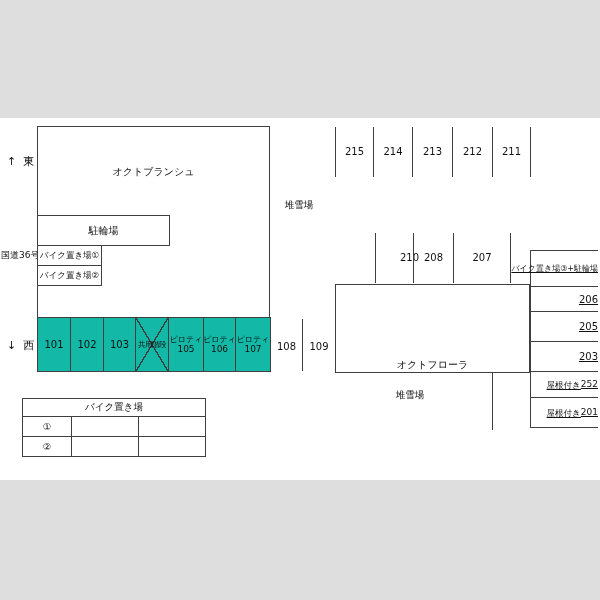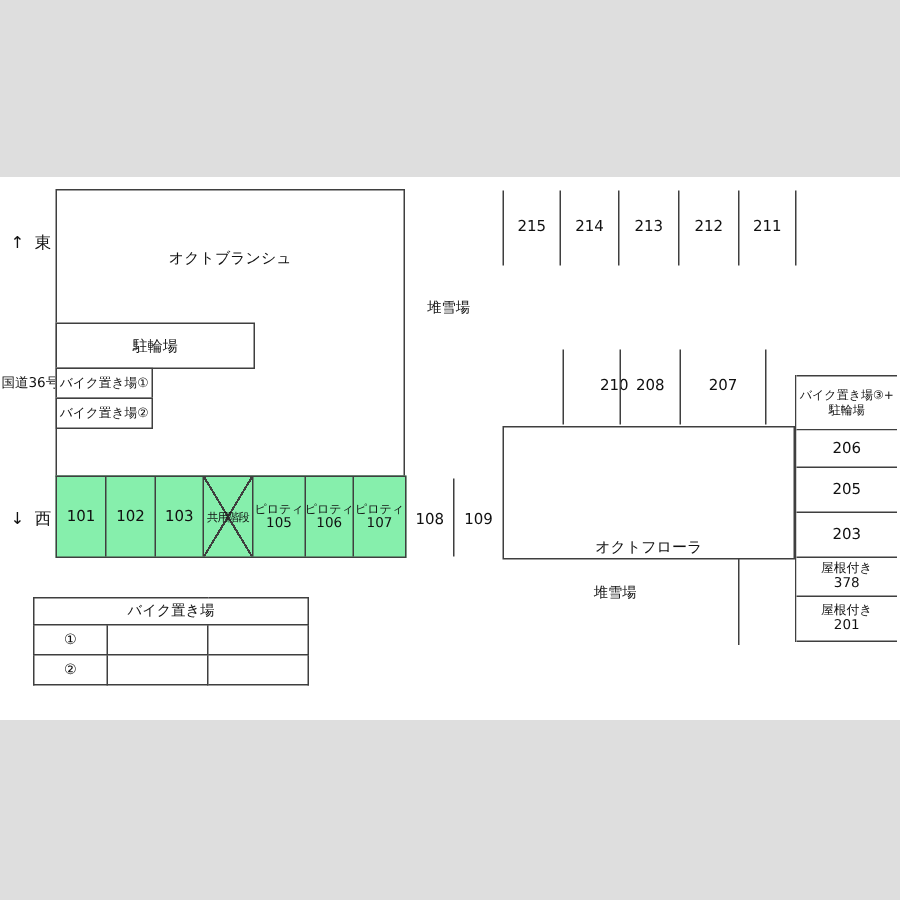--- a/index.html
+++ b/index.html
@@ -20,36 +20,36 @@
   .compass{font-size:11px;}
   .road{font-size:9px;}
   
   .bname{font-size:10px;text-align:center;width:100%;display:block;}
   
   .prow{position:absolute;display:flex;box-sizing:border-box;}
   .pcell{box-sizing:border-box;border-left:1px solid var(--line);line-height:50px;
          text-align:center;font-size:10px;}
   .pcell:last-child{border-right:1px solid var(--line);}
   
-  .brow{position:absolute;display:flex;box-sizing:border-box;border:1px solid var(--line);background:#86efac;}
+  .brow{position:absolute;display:flex;box-sizing:border-box;border:1px solid var(--line);background:#14b8a6;}
   .bcell{box-sizing:border-box;border-right:1px solid var(--line);display:flex;flex-direction:column;
          justify-content:center;align-items:center;font-size:10px;}
   .bcell:last-child{border-right:none;}
   .sub{font-size:8px;line-height:9px;white-space:nowrap;}
   .subnum{font-size:9px;line-height:11px;}
   .stairs{position:relative;
     background-image:
       linear-gradient(to top right, transparent calc(50% - 0.7px), var(--line) calc(50% - 0.7px), var(--line) calc(50% + 0.7px), transparent calc(50% + 0.7px)),
       linear-gradient(to bottom right, transparent calc(50% - 0.7px), var(--line) calc(50% - 0.7px), var(--line) calc(50% + 0.7px), transparent calc(50% + 0.7px));
   }
   .stairs-text{font-size:7.5px;white-space:nowrap;letter-spacing:-0.5px;}
   
   .rcol{position:absolute;left:530px;top:250px;width:68px;border-left:1px solid var(--line);box-sizing:border-box;background:#fff;}
-  .rcell{box-sizing:border-box;border-bottom:1px solid var(--line);display:flex;flex-direction:column;
-         justify-content:center;align-items:center;font-size:10px;background:#fff;}
+  .rcell{box-sizing:border-box;border-bottom:1px solid var(--line);display:flex;flex-direction:row;
+         justify-content:flex-end;align-items:center;font-size:10px;background:#fff;text-decoration:underline;}
   .rcell:first-child{border-top:1px solid var(--line);}
   .twoline{font-size:8px;line-height:10px;white-space:nowrap;text-align:center;}
   .vline{position:absolute;width:1px;background:var(--line);}
   
   table.legend{position:absolute;left:22px;top:398px;border-collapse:collapse;background:#fff;}
   table.legend td{border:1px solid var(--line);font-size:9.5px;text-align:center;padding:0;}
   .small9{font-size:9.5px;}
 </style>
 </head>
 <body>
@@ -129,21 +129,21 @@
   <div class="rcol">
     <div class="rcell" style="height:37px;">
       <span class="twoline">バイク置き場③+</span>
       <span class="twoline">駐輪場</span>
     </div>
     <div class="rcell" style="height:25px;">206</div>
     <div class="rcell" style="height:30px;">205</div>
     <div class="rcell" style="height:30px;">203</div>
     <div class="rcell" style="height:26px;">
       <span class="twoline" style="font-size:8.5px;">屋根付き</span>
-      <span class="subnum">378</span>
+      <span class="subnum">252</span>
     </div>
     <div class="rcell" style="height:30px;">
       <span class="twoline" style="font-size:8.5px;">屋根付き</span>
       <span class="subnum">201</span>
     </div>
   </div>
 
   <table class="legend">
     <tbody>
         <tr>

